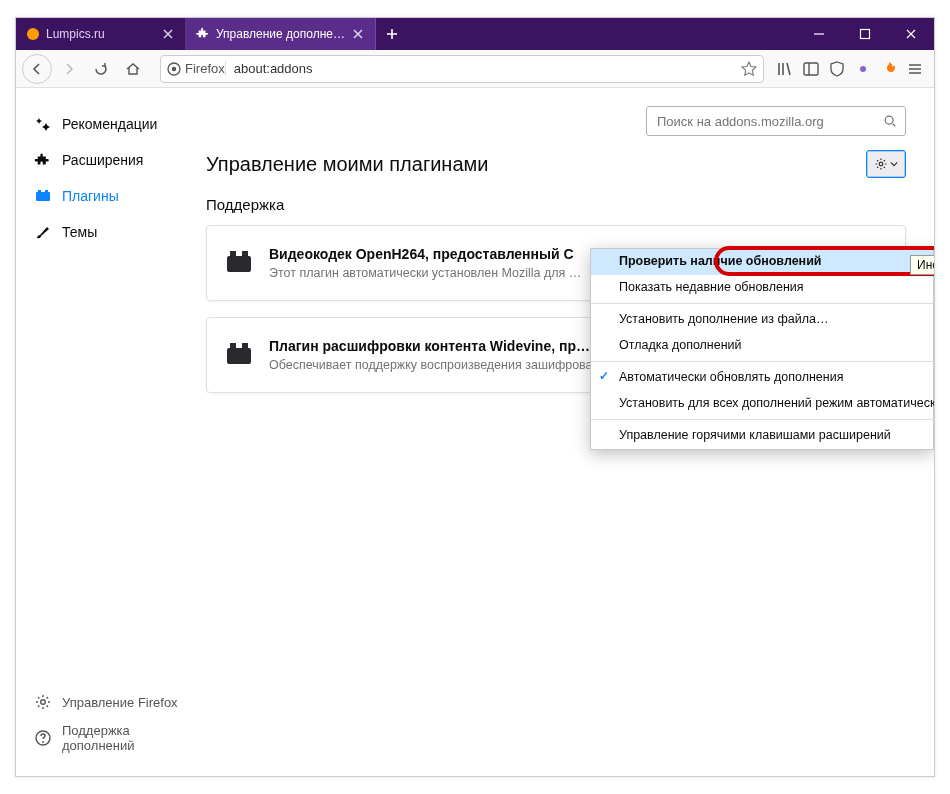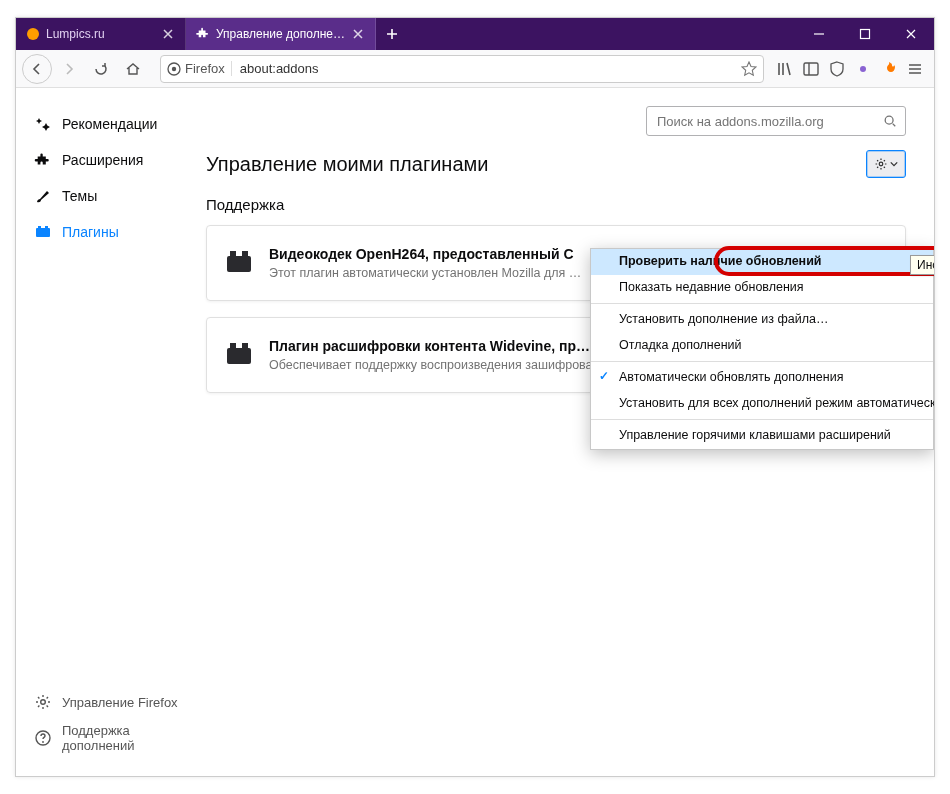--- a/index.html
+++ b/index.html
@@ -81,21 +81,21 @@
     border:1px solid #ccc;
     border-radius: 4px;
     background:#fff;
     display:flex;
     align-items:center;
     padding: 0 6px;
     gap:6px;
     font-size:13px;
     color:#555;
   }
-  .urlbar .ident { display:flex; align-items:center; gap:4px; padding-right:6px; border-right:1px solid #ddd; }
+  .urlbar .ident { display:flex; align-items:center; gap:4px; padding-right:0; border-right:1px solid #ddd; }
   .urlbar input {
     flex:1; border:none; outline:none; font-size:13px; color:#333;
   }
   .urlbar .star, .urlbar .pa { width:16px; height:16px; color:#888; }
   .toolbar-icons { display:flex; gap:8px; align-items:center; padding-right:4px; }
   .tico { width:18px; height:18px; color:#555; display:flex; align-items:center; justify-content:center; }
   .flame { color:#ff7b00; }
   
   .content {
     flex:1;
@@ -356,37 +356,37 @@
           <span>Рекомендации</span>
         </div>
         <div class="side-item">
           <span class="sicon">
               <svg viewBox="0 0 18 18">
                 <path d="M3 6h3V4a1.3 1.3 0 012.6 0v2H12v3h2a1.3 1.3 0 010 2.6h-2V15H8.6v-2a1.3 1.3 0 00-2.6 0v2H3v-3.4H1a1.3 1.3 0 010-2.6h2V6z" transform="translate(1 0) scale(.9)" fill="#0c0c0d"></path>
               </svg>
             </span>
           <span>Расширения</span>
         </div>
-        <div class="side-item">
-          <span class="sicon">
-              <svg viewBox="0 0 18 18">
-                <path d="M3 15c0-2 2-3 3-3l7-8 2 2-8 7c0 1-1 3-4 2z" fill="#0c0c0d"></path>
-              </svg>
-            </span>
-          <span>Темы</span>
-        </div>
         <div class="side-item selected">
           <span class="sicon">
               <svg viewBox="0 0 18 18">
                 <rect x="2" y="5" width="14" height="9" rx="1" fill="#0a84ff"></rect>
                 <rect x="4" y="3" width="3" height="3" fill="#0a84ff"></rect>
                 <rect x="11" y="3" width="3" height="3" fill="#0a84ff"></rect>
               </svg>
             </span>
           <span>Плагины</span>
+        </div>
+        <div class="side-item">
+          <span class="sicon">
+              <svg viewBox="0 0 18 18">
+                <path d="M3 15c0-2 2-3 3-3l7-8 2 2-8 7c0 1-1 3-4 2z" fill="#0c0c0d"></path>
+              </svg>
+            </span>
+          <span>Темы</span>
         </div>
       </div>
       <div class="side-footer">
         <div class="side-item">
           <span class="sicon">
               <svg viewBox="0 0 18 18">
                 <circle cx="9" cy="9" r="2.3" fill="none" stroke="#555" stroke-width="1.4"></circle>
                 <path d="M9 2v2M9 14v2M2 9h2M14 9h2M4 4l1.4 1.4M12.6 12.6L14 14M14 4l-1.4 1.4M5.4 12.6L4 14" stroke="#555" stroke-width="1.4"></path>
               </svg>
             </span>

